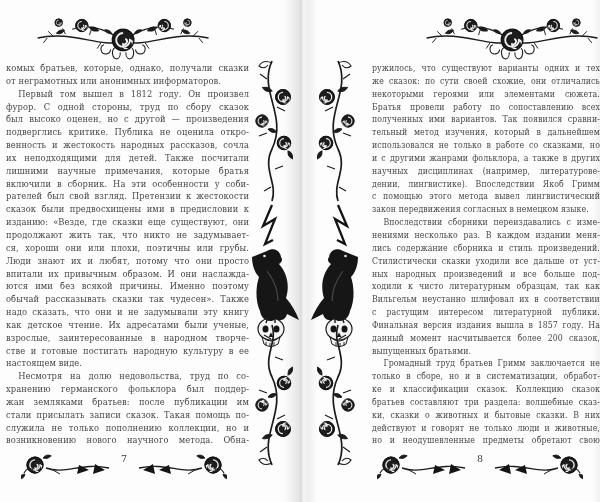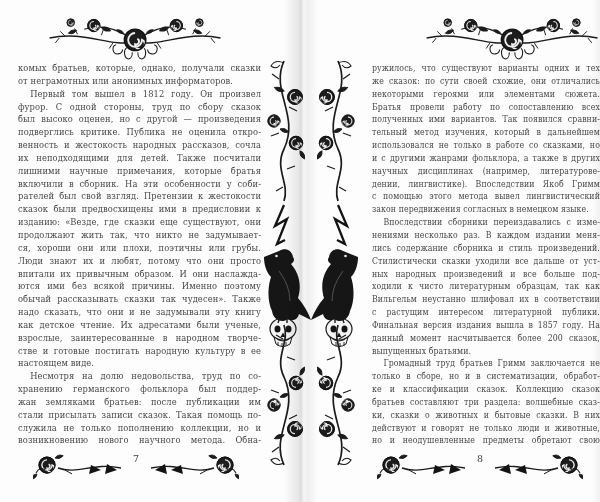--- a/index.html
+++ b/index.html
@@ -4,21 +4,21 @@
 <style>
   html,body{margin:0;padding:0;}
   body{
     width:600px;height:502px;overflow:hidden;
     background:#ffffff;
     font-family:"DejaVu Serif", serif;
     color:#4a4a4a;
   }
   .spread{position:relative;width:600px;height:502px;background:#fdfdfd;}
   .page{position:absolute;top:0;height:502px;background:transparent;}
-  .page-left{left:16px;width:301px;}
+  .page-left{left:4px;width:301px;}
   .page-right{left:301px;width:299px;}
 
   .gutter-shadow{
     position:absolute;left:284px;top:0;width:34px;height:502px;
     background:linear-gradient(90deg,
       rgba(0,0,0,0) 0%,
       rgba(0,0,0,0.09) 42%,
       rgba(0,0,0,0.13) 50%,
       rgba(0,0,0,0.03) 58%,
       rgba(0,0,0,0.06) 70%,

